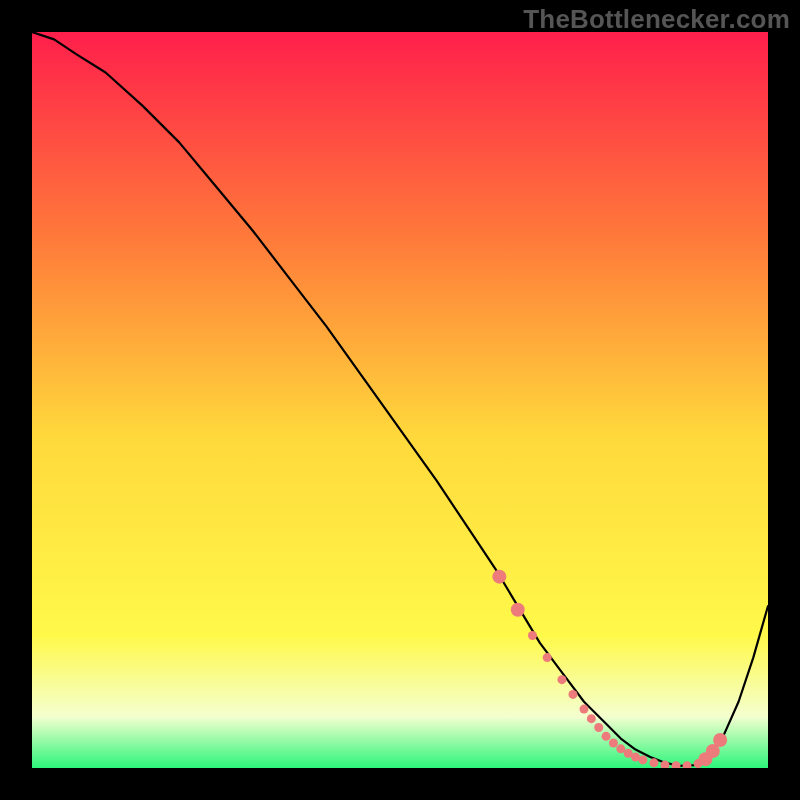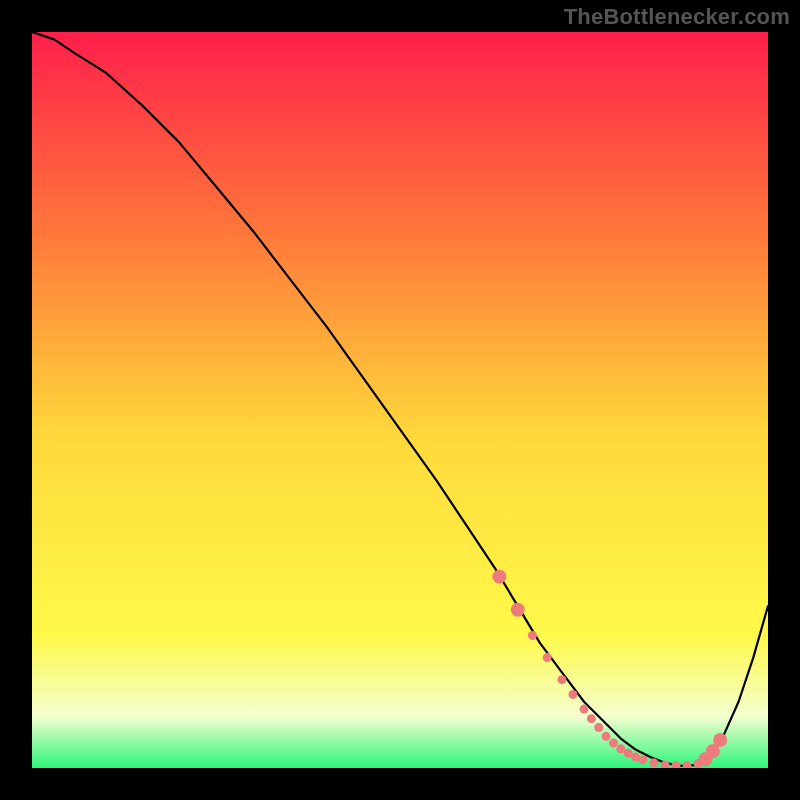--- a/index.html
+++ b/index.html
@@ -15,21 +15,21 @@
     position: relative;
     width: 800px;
     height: 800px;
     background: #000;
   }
   .attribution {
     position: absolute;
     top: 4px;
     right: 10px;
     color: #555;
-    font-size: 22px;
+    font-size: 26px;
     font-weight: 600;
     letter-spacing: 0.2px;
     z-index: 10;
   }
   svg.chart {
     position: absolute;
     left: 32px;
     top: 32px;
     width: 736px;
     height: 736px;

